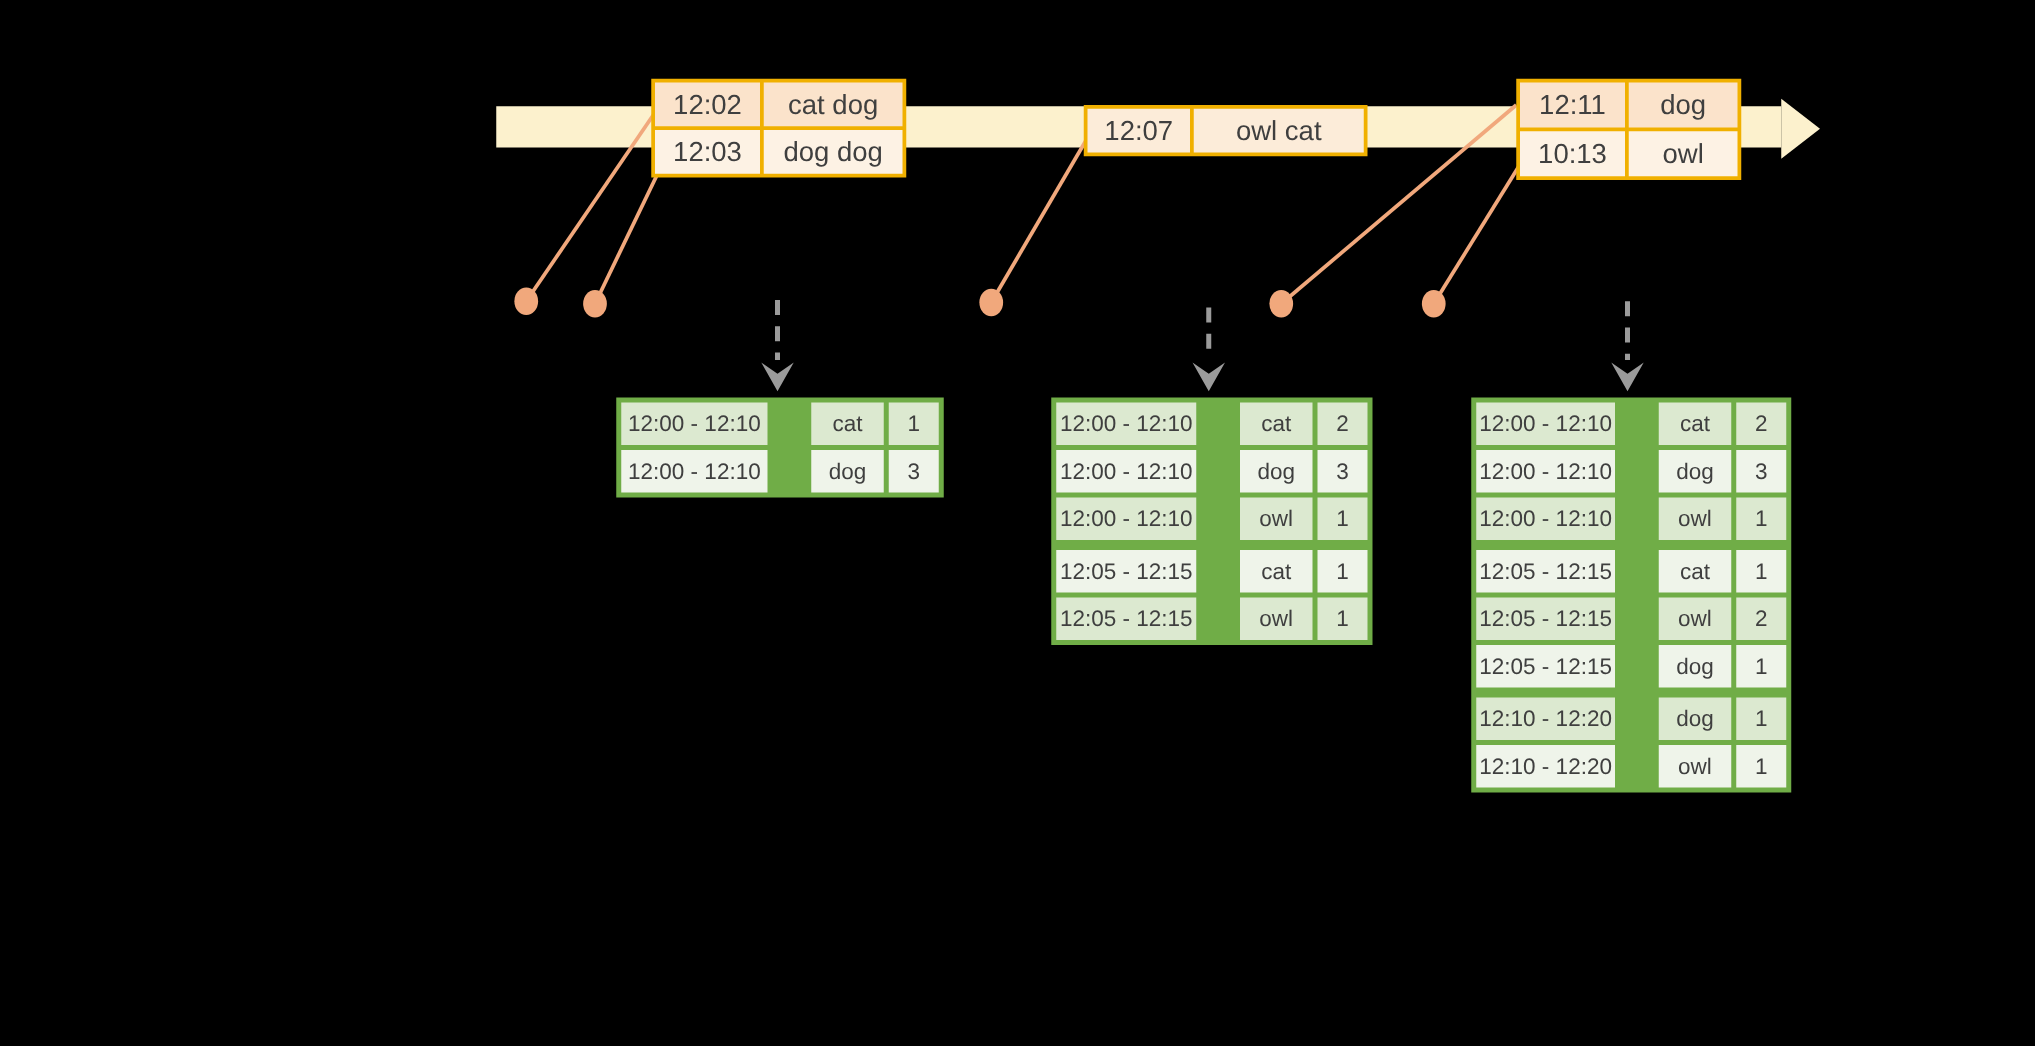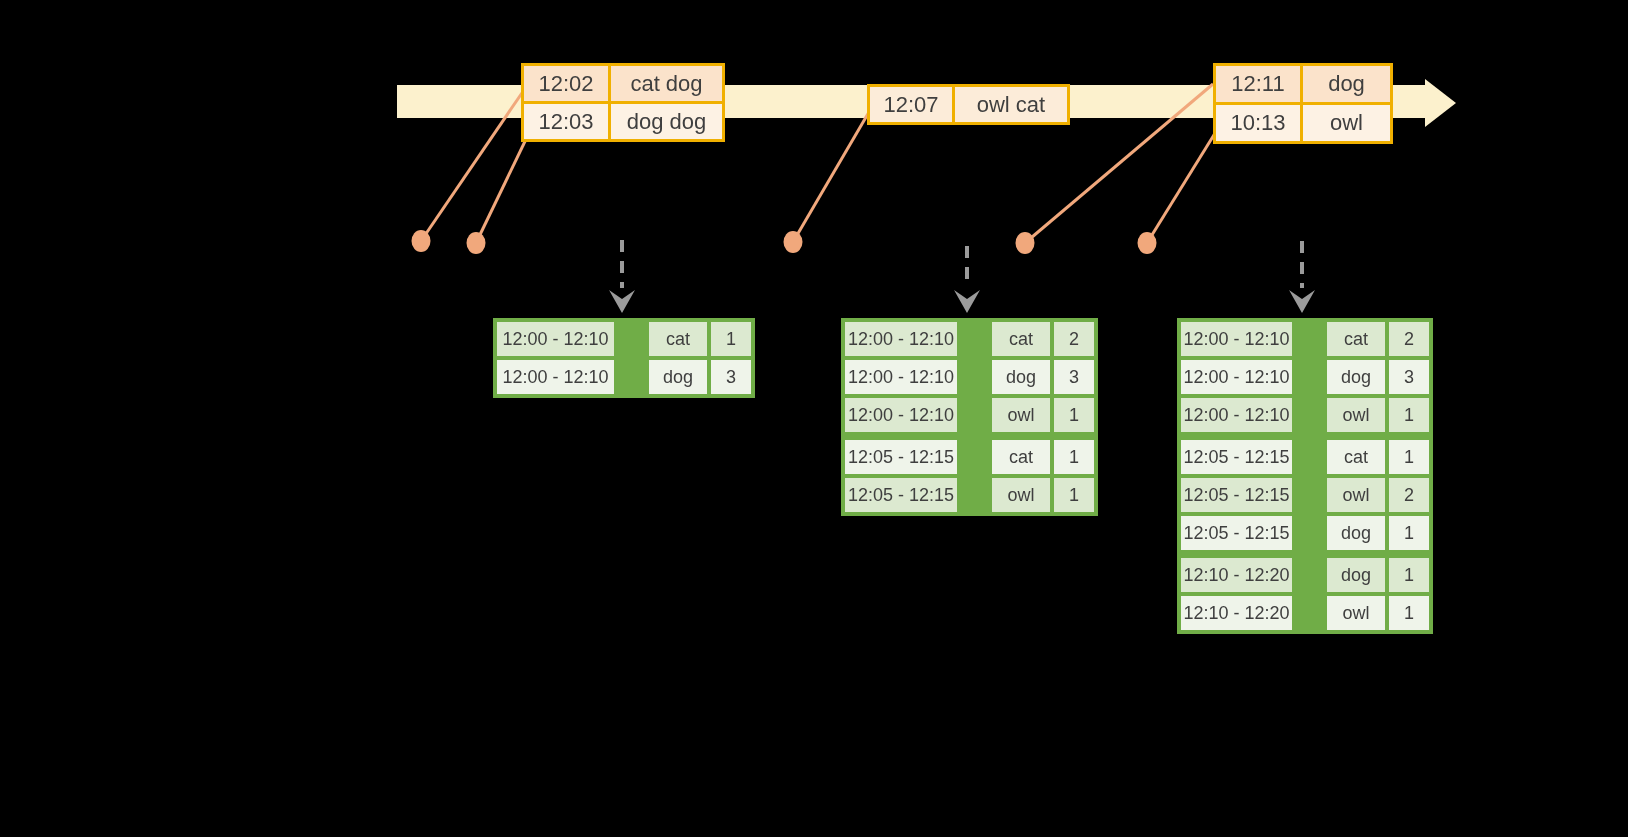--- a/index.html
+++ b/index.html
@@ -77,21 +77,21 @@
   <div class="event-table et1" style="left:521px;top:63px;width:204px;">
       <div class="event-row dark">
         <div class="ecell time">12:02</div>
         <div class="ecell words">cat dog</div>
       </div>
       <div class="event-row light">
         <div class="ecell time">12:03</div>
         <div class="ecell words">dog dog</div>
       </div>
     </div>
-  <div class="event-table et2" style="left:867px;top:84px;width:203px;">
+  <div class="event-table et2" style="left:867px;top:84px;width:227px;">
       <div class="event-row dark">
         <div class="ecell time">12:07</div>
         <div class="ecell words">owl cat</div>
       </div>
     </div>
   <div class="event-table et3" style="left:1213px;top:63px;width:180px;">
       <div class="event-row dark">
         <div class="ecell time">12:11</div>
         <div class="ecell words">dog</div>
       </div>

